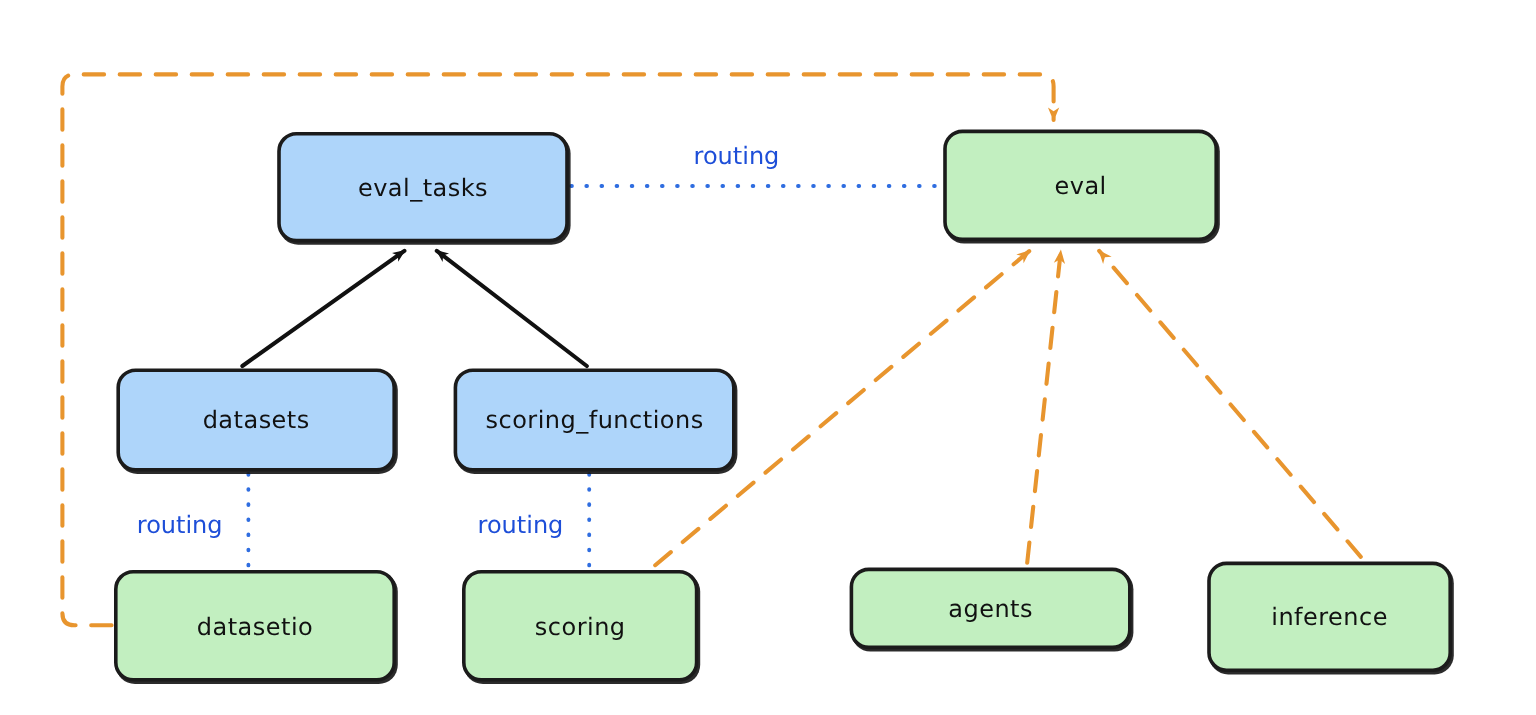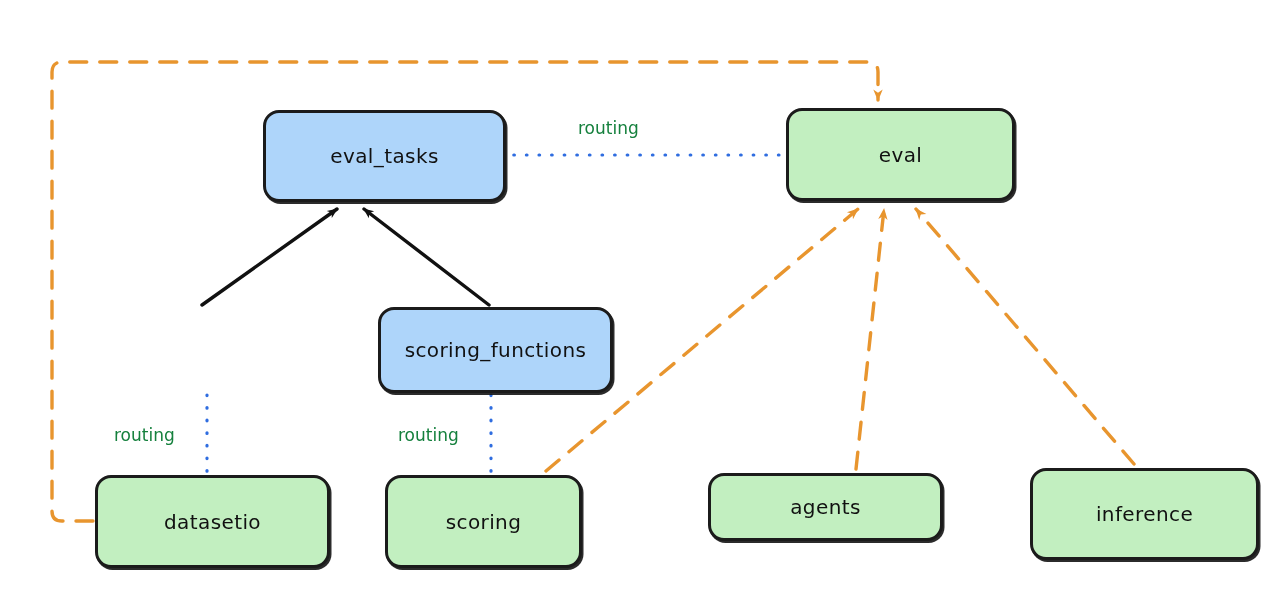--- a/index.html
+++ b/index.html
@@ -44,22 +44,22 @@
   }
   .node.blue {
     background: #AED5FA;
   }
   .node.green {
     background: #C2EFC0;
   }
   .edge-label {
     position: absolute;
     font-family: "DejaVu Sans", sans-serif;
-    font-size: 17px;
-    color: #15803d;
+    font-size: 20px;
+    color: #1d4ed8;
     white-space: nowrap;
     z-index: 6;
   }
 </style>
 </head>
 <body>
 
 <div id="canvas">
 
   <svg id="edges" viewBox="0 0 1280 596" xmlns="http://www.w3.org/2000/svg">
@@ -102,46 +102,49 @@
 
     <g>
       <path d="M856,469 L884,209" stroke="#e8952e" stroke-width="3.4" stroke-linecap="round" fill="none" stroke-dasharray="17 13" marker-end="url(#arrowOrange)"></path>
     </g>
 
     <g>
       <path d="M1134,464 L916,209" stroke="#e8952e" stroke-width="3.4" stroke-linecap="round" fill="none" stroke-dasharray="17 13" marker-end="url(#arrowOrange)"></path>
     </g>
   </svg>
 
-  <div class="node blue" style="left:231px; top:110px; width:243px; height:92px;margin-left:32px;">
+  <div class="node blue" style="left:231px; top:110px; width:243px; height:92px;">
     <span class="node-label">eval_tasks</span>
   </div>
 
   <div class="node green" style="left:786px; top:108px; width:229px; height:93px;">
     <span class="node-label">eval</span>
   </div>
 
+  <div class="node blue" style="left:97px; top:307px; width:233px; height:86px;">
+    <span class="node-label">datasets</span>
+  </div>
 
   <div class="node blue" style="left:378px; top:307px; width:235px; height:86px;">
     <span class="node-label">scoring_functions</span>
   </div>
 
   <div class="node green" style="left:95px; top:475px; width:235px; height:93px;">
     <span class="node-label">datasetio</span>
   </div>
 
   <div class="node green" style="left:385px; top:475px; width:197px; height:93px;">
     <span class="node-label">scoring</span>
   </div>
 
   <div class="node green" style="left:708px; top:473px; width:235px; height:68px;">
     <span class="node-label">agents</span>
   </div>
 
-  <div class="node green" style="left:1030px; top:468px; width:229px; height:92px;">
+  <div class="node green" style="left:1006px; top:468px; width:204px; height:92px;">
     <span class="node-label">inference</span>
   </div>
 
   <div class="edge-label" style="left:578px; top:118px;">routing</div>
 
   <div class="edge-label" style="left:114px; top:425px;">routing</div>
 
   <div class="edge-label" style="left:398px; top:425px;">routing</div>
 
 </div>

